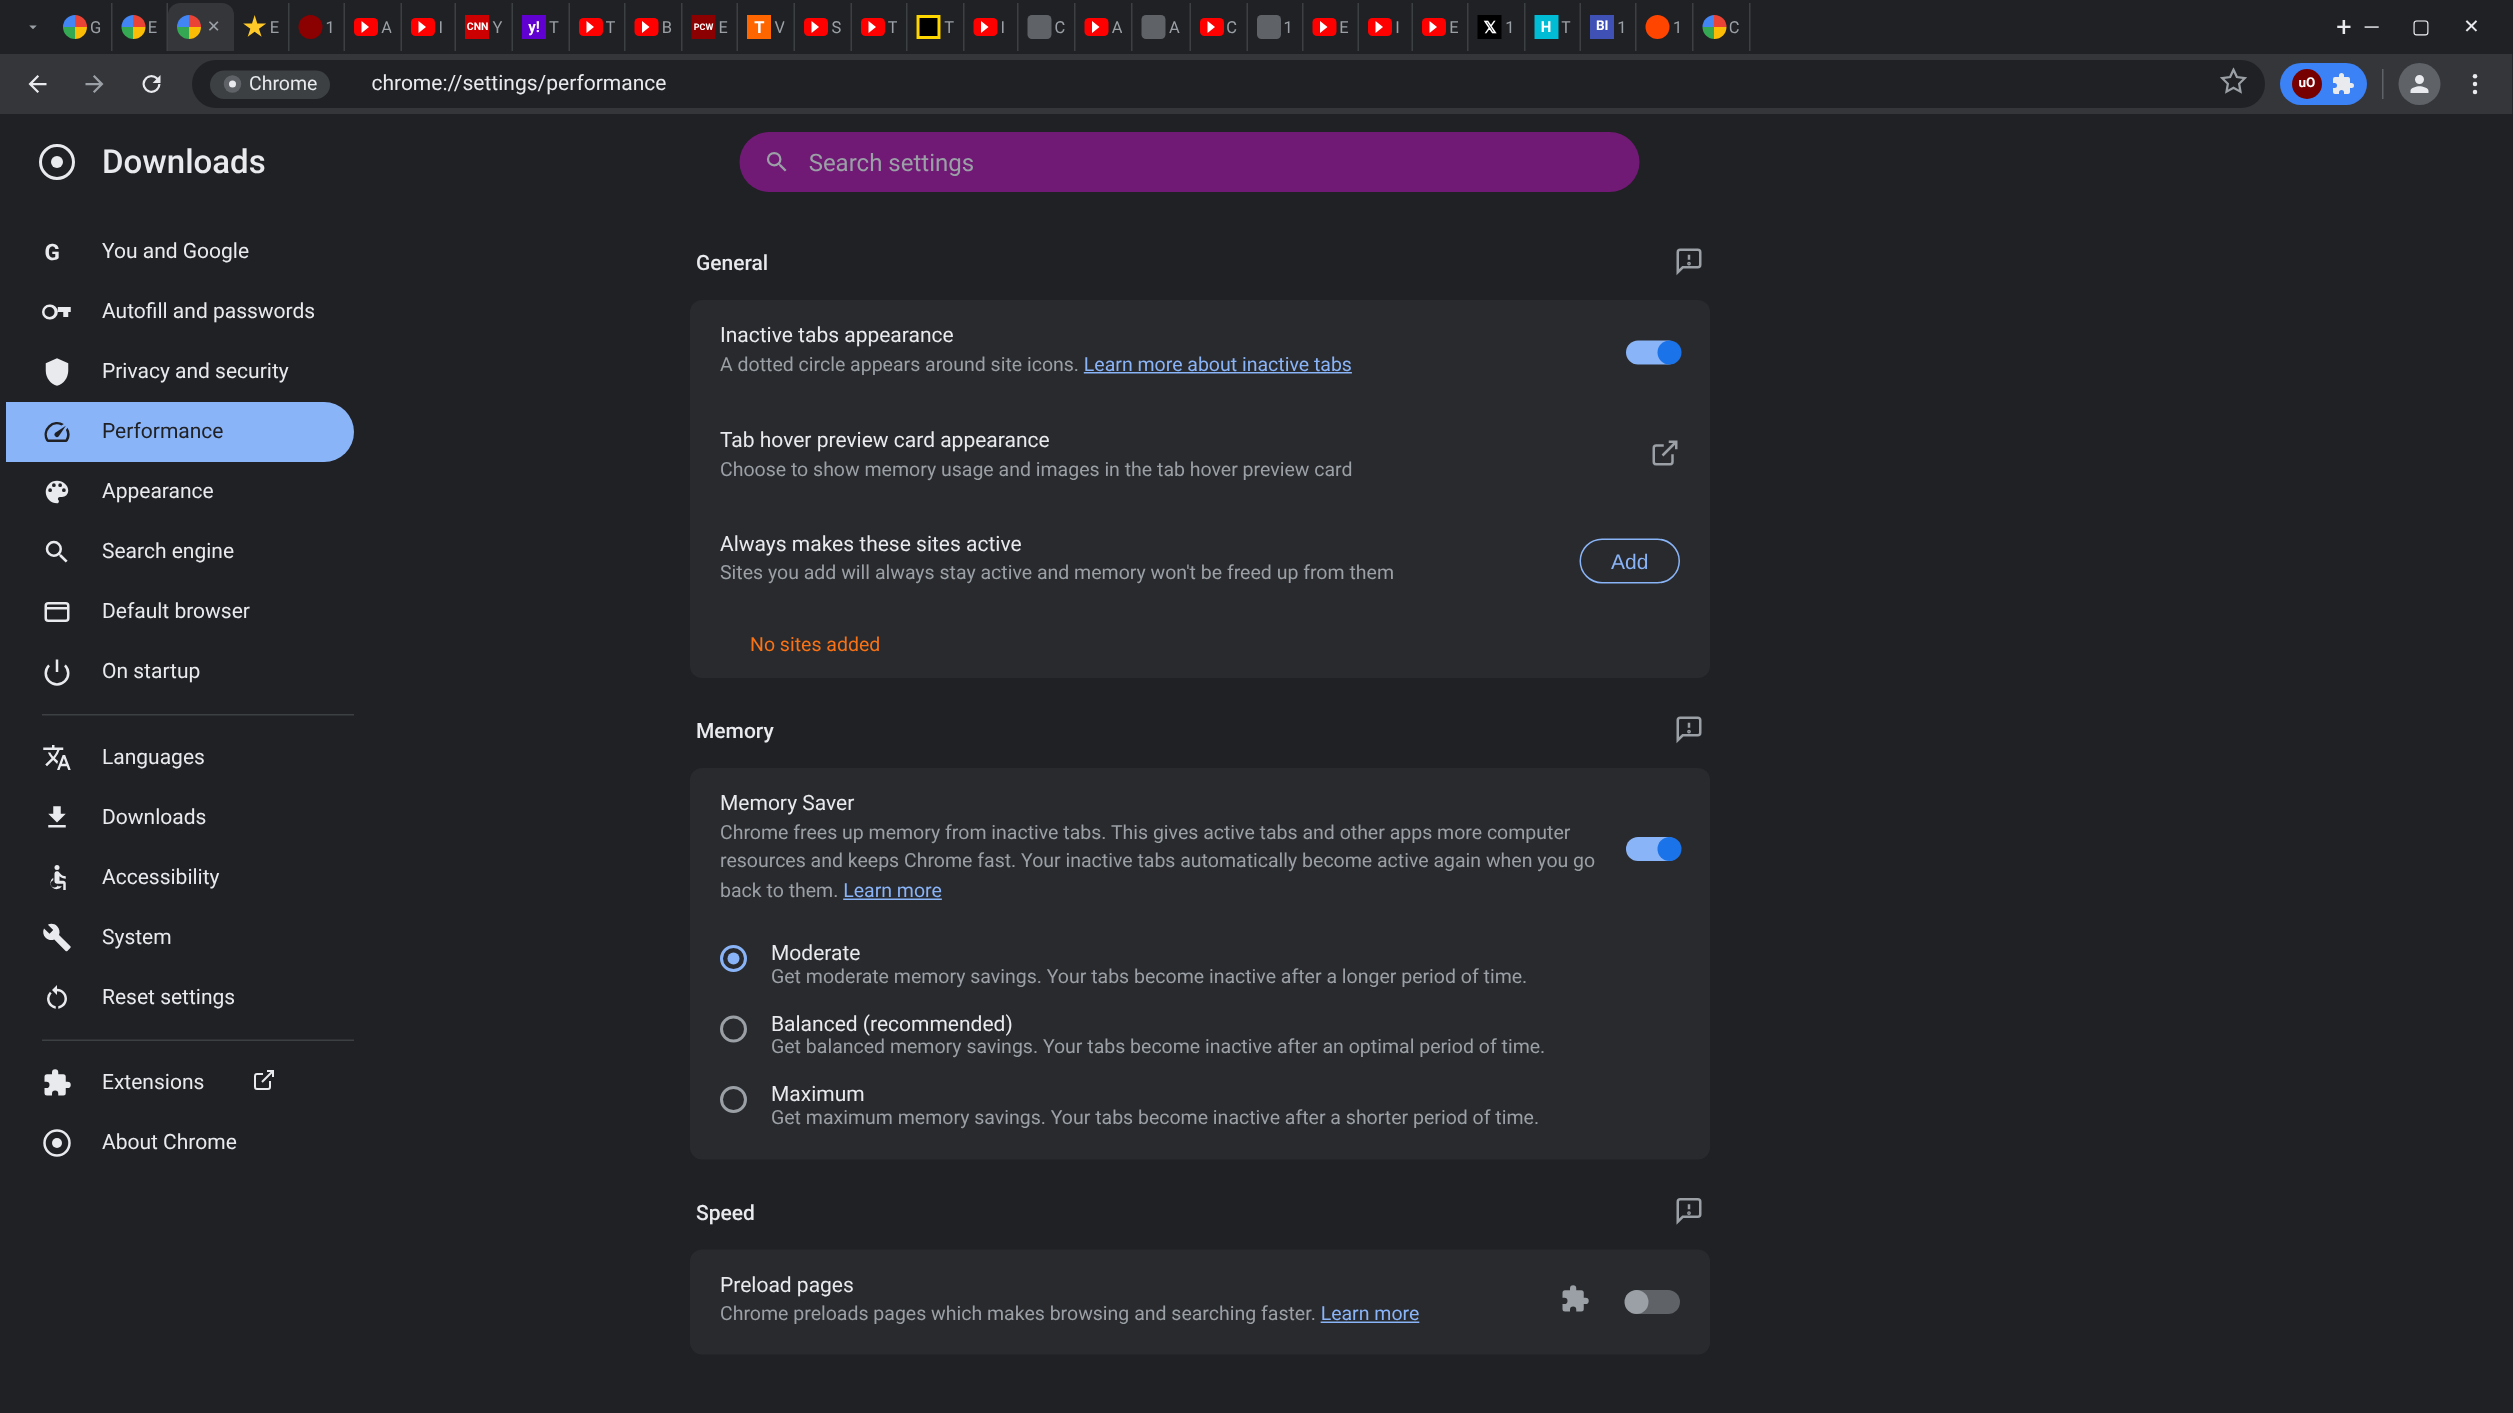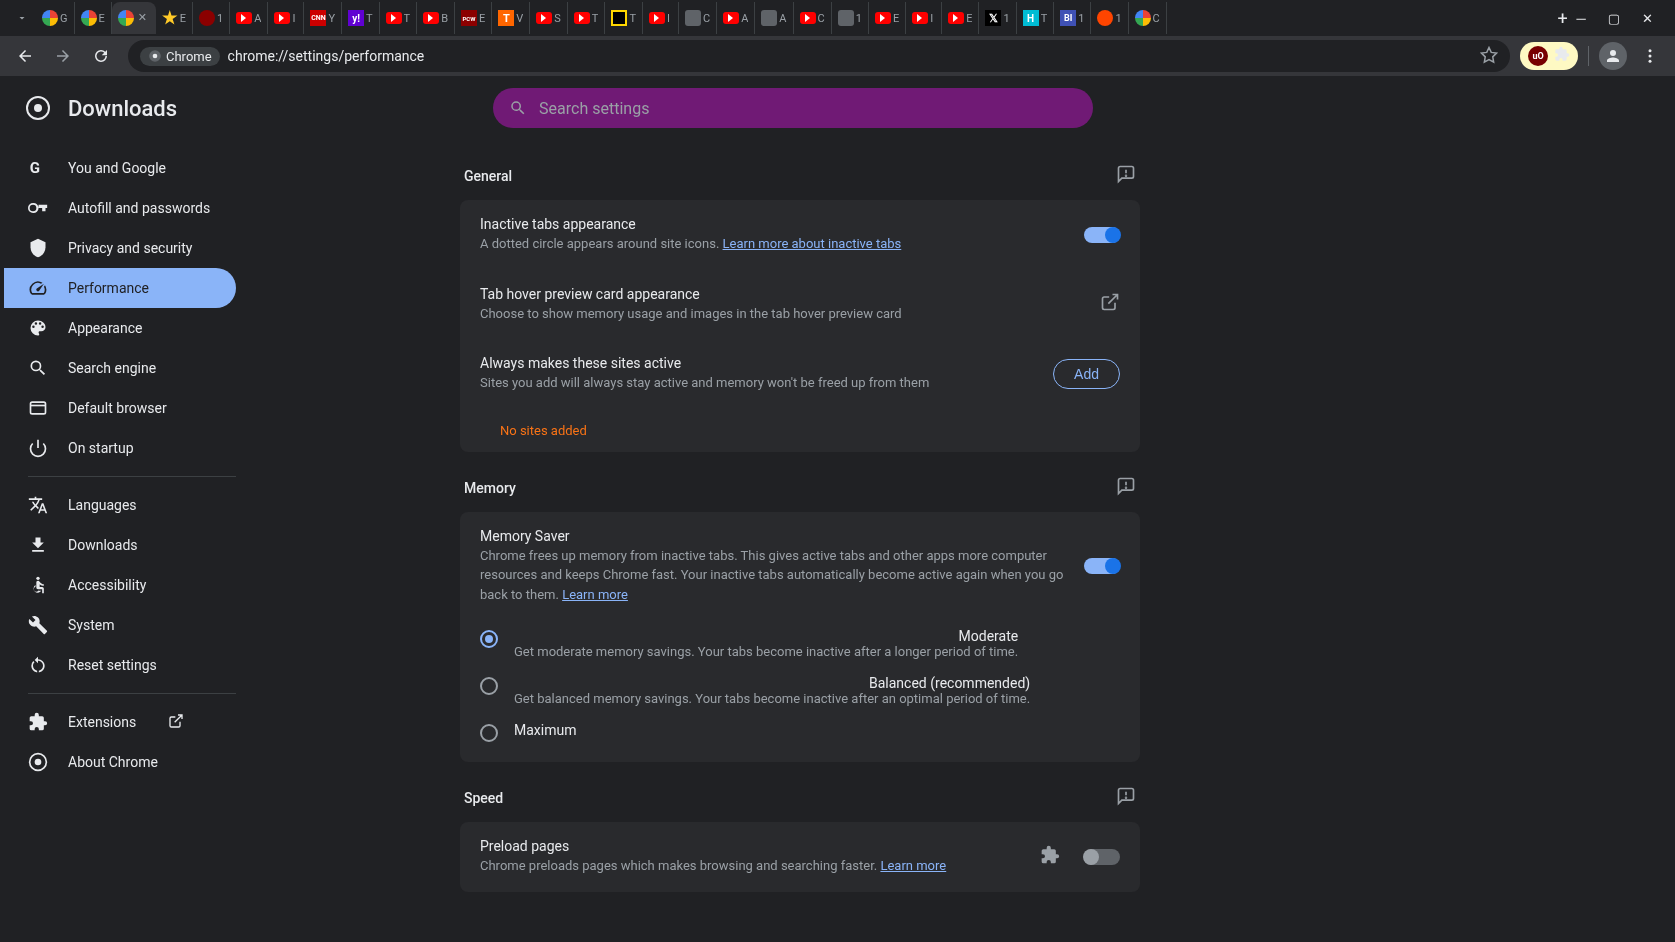--- a/index.html
+++ b/index.html
@@ -93,35 +93,36 @@
       flex: 1;
       height: 32px;
       background: #202124;
       border-radius: 16px;
       display: flex;
       align-items: center;
       padding: 0 12px;
       margin: 0 6px;
       color: #e8eaed;
       font-size: 14px;
+      gap: 20px;
     }
     .omnibox-chip {
       background: #3c4043;
       border-radius: 12px;
       padding: 2px 8px;
       display: flex; align-items: center; gap: 4px;
       margin-right: 8px;
       font-size: 13px;
     }
     .toolbar-right { display: flex; align-items: center; gap: 6px; }
     .ext-pill {
-      background: #fef9c3;
+      background: #3b82f6;
       border-radius: 16px;
       padding: 4px 8px;
-      display: flex; align-items: flex-start; gap: 6px;
+      display: flex; align-items: center; gap: 6px;
     }
     .ext-icon {
       width: 20px; height: 20px;
       background: #770000;
       border-radius: 50%;
       display: flex; align-items: center; justify-content: center;
       font-size: 9px;
       color: #fff;
       font-weight: bold;
     }
@@ -306,21 +307,21 @@
     }
     .radio.checked { border-color: #8ab4f8; }
     .radio.checked::after {
       content: '';
       position: absolute;
       width: 8px; height: 8px;
       background: #8ab4f8;
       border-radius: 50%;
       top: 3px; left: 3px;
     }
-    .radio-text .rt-title { font-size: 14px; color: #e8eaed; text-align: right; }
+    .radio-text .rt-title { font-size: 14px; color: #e8eaed; }
     .radio-text .rt-sub { font-size: 13px; color: #9aa0a6; }
     .puzzle-icon { color: #9aa0a6; margin-right: 8px; }
     .fav-star { width:16px; height:16px; background:#ffca28; clip-path: polygon(50% 0, 61% 35%, 98% 35%, 68% 57%, 79% 91%, 50% 70%, 21% 91%, 32% 57%, 2% 35%, 39% 35%);}
     .fav-yt { width:16px; height:12px; background:#ff0000; border-radius:3px; position:relative;}
     .fav-yt::after { content:''; position:absolute; left:5px; top:2px; border-left:5px solid #fff; border-top:4px solid transparent; border-bottom:4px solid transparent;}
     .fav-g { width:16px; height:16px; border-radius:50%; background: conic-gradient(#ea4335 0 25%, #fbbc05 25% 50%, #34a853 50% 75%, #4285f4 75% 100%);}
     .fav-reddit { width:16px; height:16px; background:#ff4500; border-radius:50%;}
     .fav-x { width:16px; height:16px; background:#000; color:#fff; font-size:11px; font-weight:bold; display:flex; align-items:center; justify-content:center;}
     .fav-generic { width:16px; height:16px; background:#5f6368; border-radius:3px;}
   </style>
@@ -804,20 +805,21 @@
                   <div class="radio"></div>
                   <div class="radio-text">
                     <div class="rt-title">Balanced (recommended)</div>
                     <div class="rt-sub">Get balanced memory savings. Your tabs become inactive after an optimal period of time.</div>
                   </div>
                 </div>
                 <div class="radio-row">
                   <div class="radio"></div>
                   <div class="radio-text">
                     <div class="rt-title">Maximum</div>
+                    <div class="rt-sub">Get maximum memory savings. Your tabs become inactive after a shorter period of time.</div>
                   </div>
                 </div>
               </div>
           </div>
 
           <div class="section-header">
             <h2>Speed</h2>
             <div class="feedback-icon">
               <svg width="20" height="20" viewBox="0 0 24 24" fill="none" stroke="currentColor" stroke-width="2">
                   <path d="M21 15a2 2 0 01-2 2H7l-4 4V5a2 2 0 012-2h14a2 2 0 012 2z"></path>

